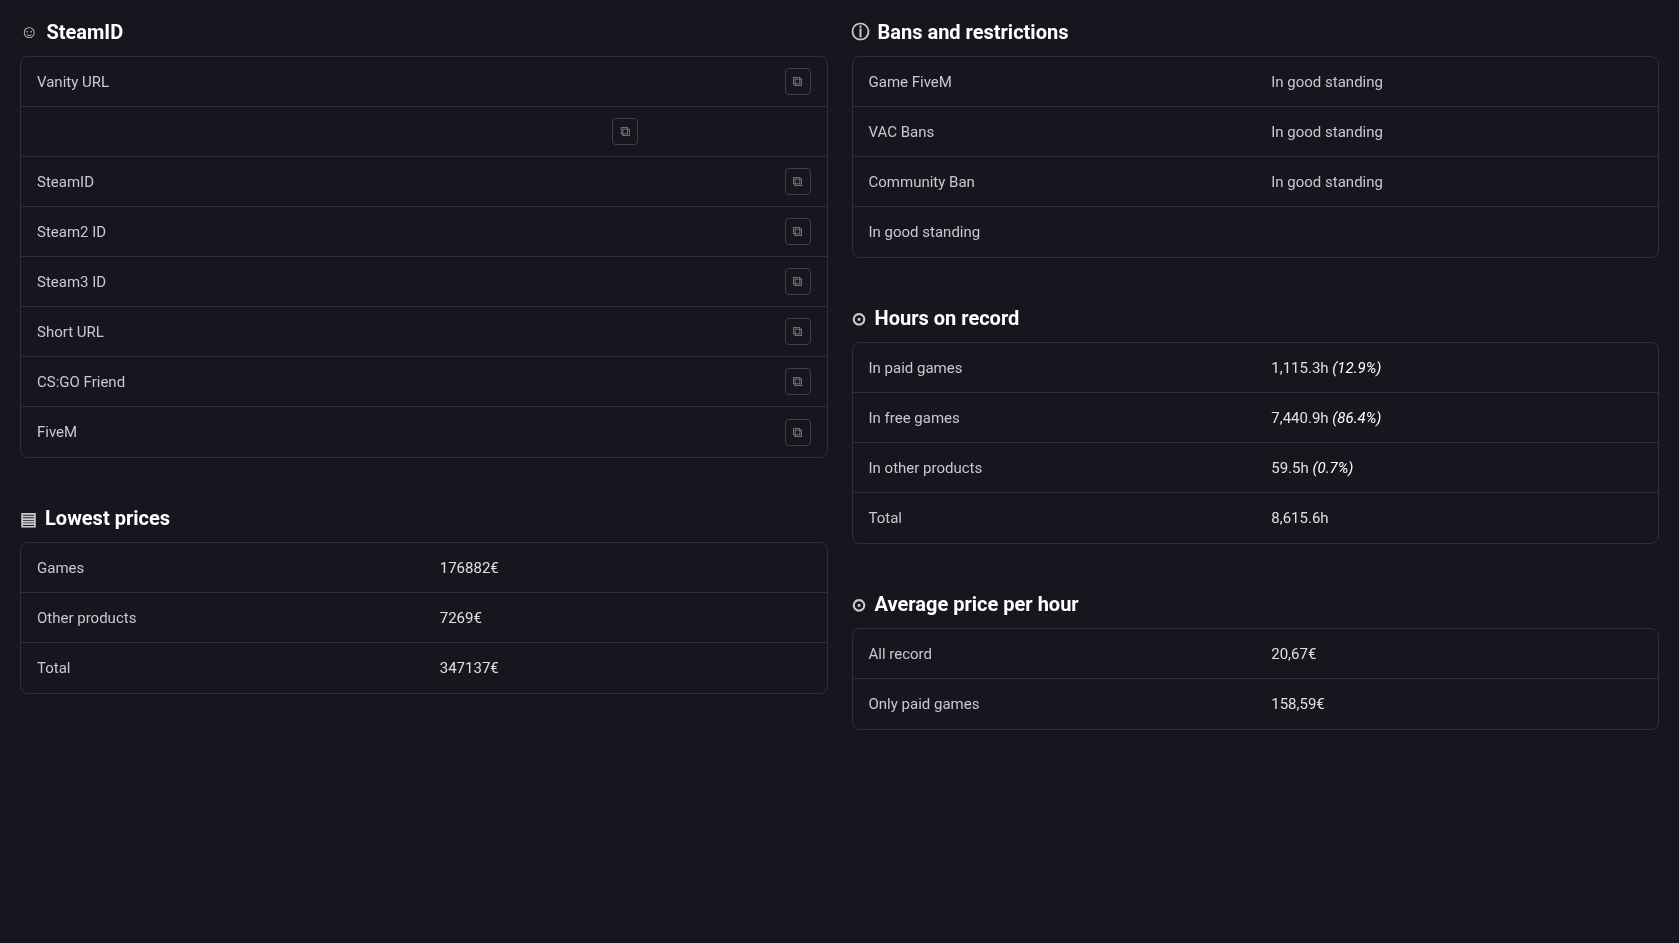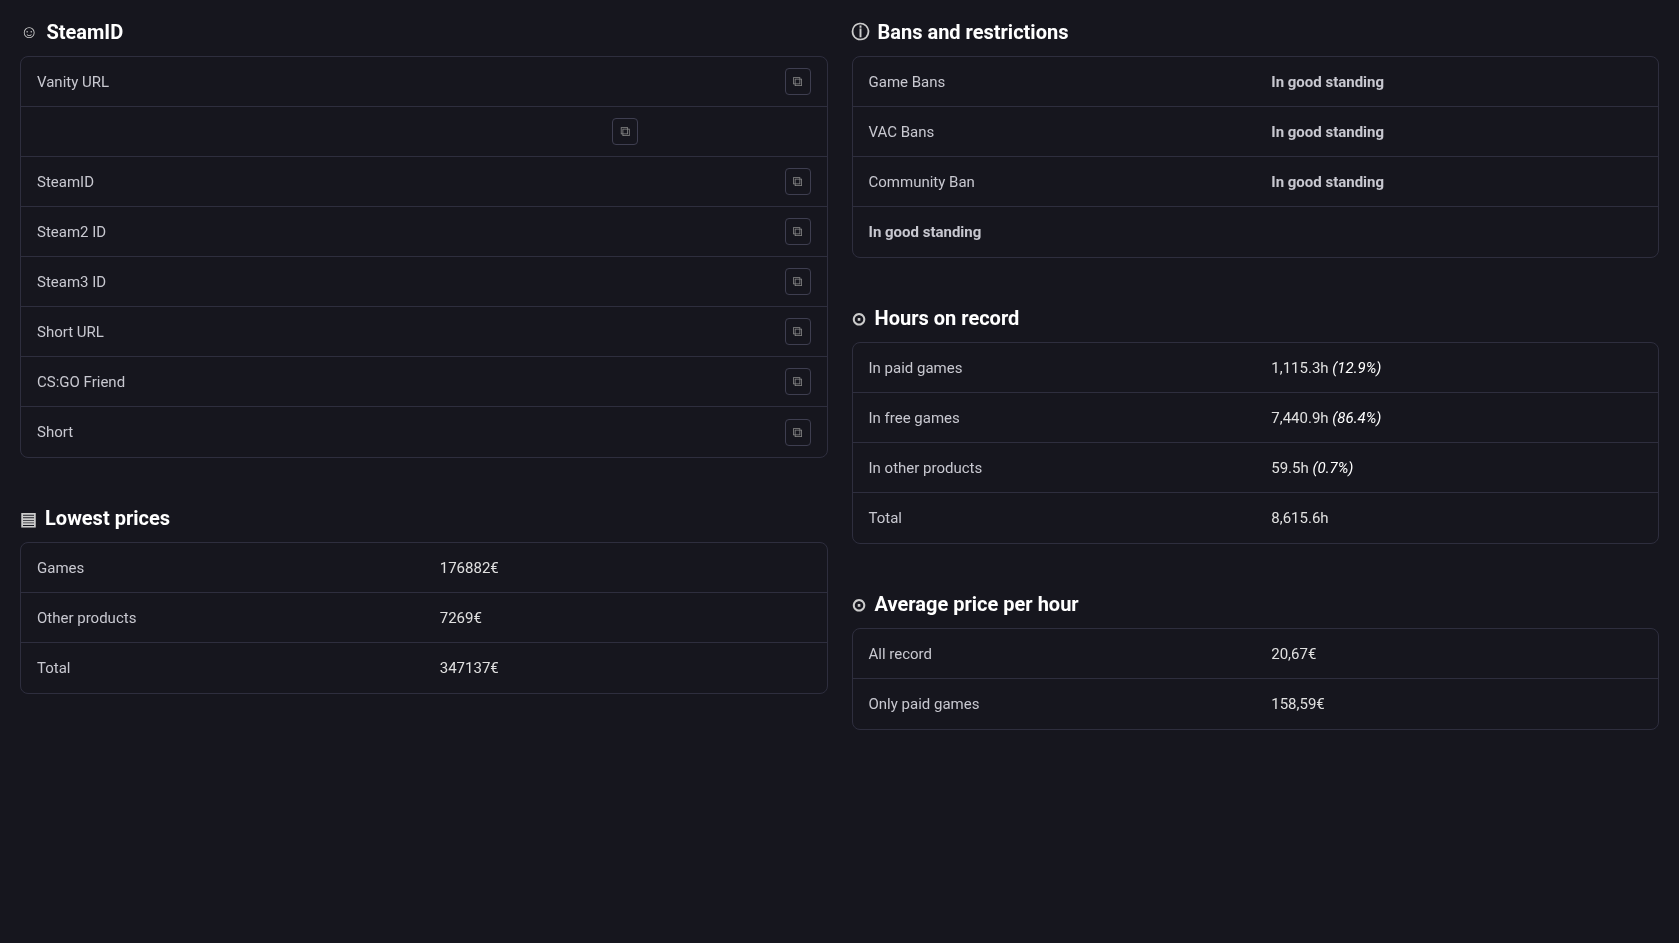--- a/index.html
+++ b/index.html
@@ -96,21 +96,20 @@
       cursor: pointer;
       padding: 4px 7px;
       font-size: 14px;
       display: flex;
       align-items: center;
       justify-content: center;
     }
 
     .status-good {
       color: #c8c8d0;
-      font-weight: bold;
     }
 
     .hours-pct {
       color: #ffffff;
       font-style: italic;
     }
 
     .section-block {
       margin-bottom: 24px;
     }
@@ -190,21 +189,21 @@
 
         <div class="table-row-three">
           <div class="cell-label">CS:GO Friend</div>
           <div class="cell-value"></div>
           <div class="cell-copy">
             <button class="copy-btn">⧉</button>
           </div>
         </div>
 
         <div class="table-row-three">
-          <div class="cell-label">Short</div>
+          <div class="cell-label">FiveM</div>
           <div class="cell-value"></div>
           <div class="cell-copy">
             <button class="copy-btn">⧉</button>
           </div>
         </div>
 
       </div>
     </div>
 
     <div class="section-block">
@@ -237,21 +236,21 @@
   <div class="right-col">
 
     <div class="section-block">
       <div class="section-title">
         <span class="section-icon">ⓘ</span>
         <span>Bans and restrictions</span>
       </div>
       <div class="table-container">
 
         <div class="table-row">
-          <div class="cell-label">Game Bans</div>
+          <div class="cell-label">Game FiveM</div>
           <div class="cell-value status-good">In good standing</div>
         </div>
 
         <div class="table-row">
           <div class="cell-label">VAC Bans</div>
           <div class="cell-value status-good">In good standing</div>
         </div>
 
         <div class="table-row">
           <div class="cell-label">Community Ban</div>

